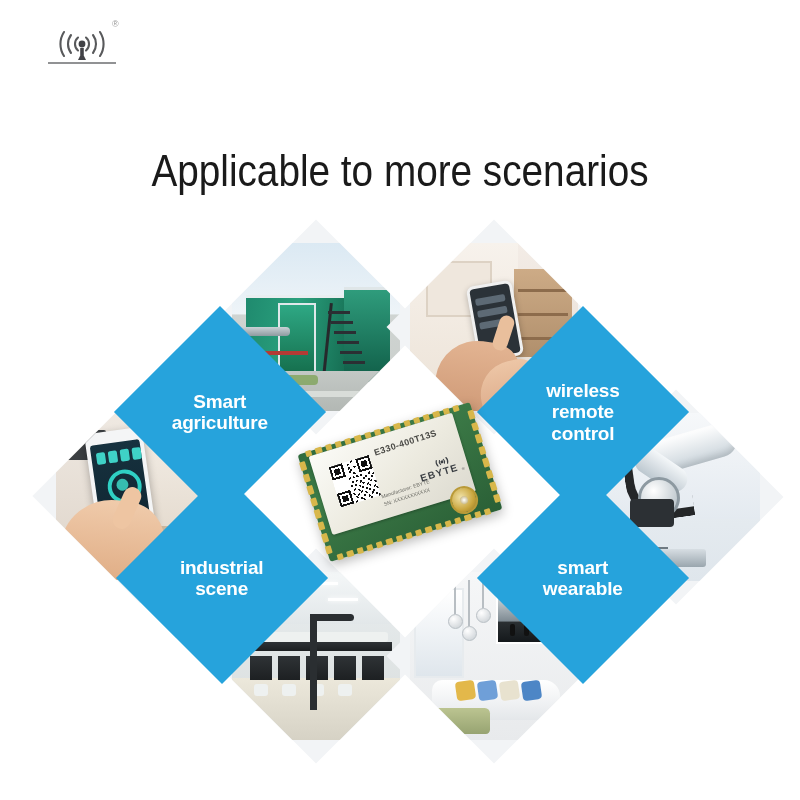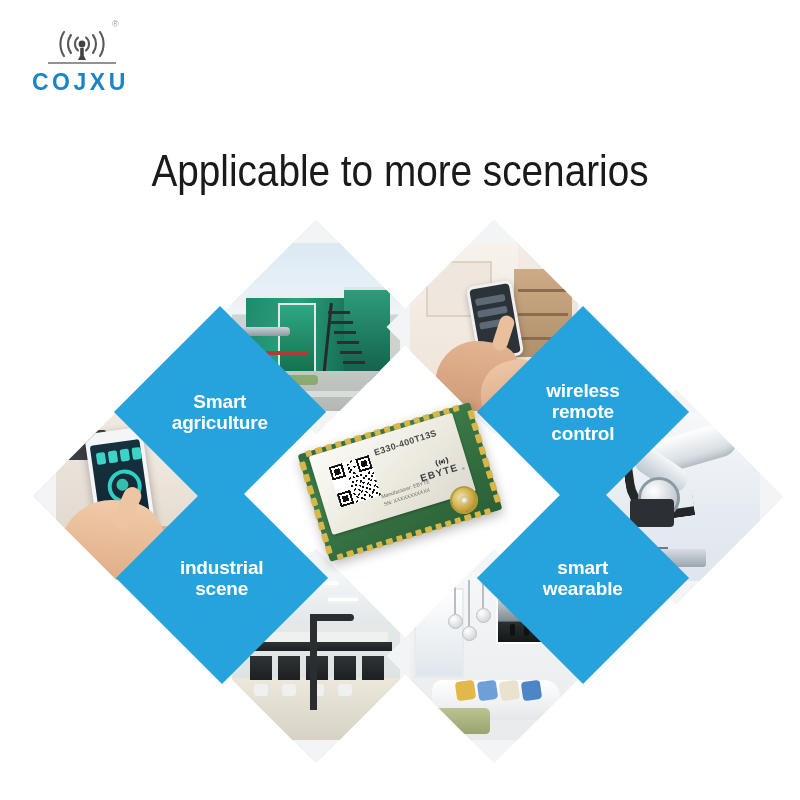--- a/index.html
+++ b/index.html
@@ -384,21 +384,20 @@
           <path d="M59 31 A15 15 0 0 0 59 13"></path>
           <path d="M52 28.5 A8.5 8.5 0 0 0 52 15.5"></path>
         </g>
         <circle cx="48" cy="22" r="3.4" fill="#414246"></circle>
         <path d="M48 26 L48 37" stroke="#414246" stroke-width="3.6"></path>
         <path d="M44 38 L52 38 L50 34 L46 34 Z" fill="#414246"></path>
         <path d="M14 41 L82 41" stroke="#6d6e71" stroke-width="1.6"></path>
       </svg>
       <span class="logo-reg">®</span>
     </div>
-    <div class="logo-text">COJXU</div>
   </div>
 
   <div class="headline">Applicable to more scenarios</div>
 
   <div class="stage">
 
     <div class="dia dia-photo" style="left:316px;top:327px;width:152px;height:152px;">
       <div class="inner">
         <div class="scene sc-agri">
           <div class="bld-main"></div>

